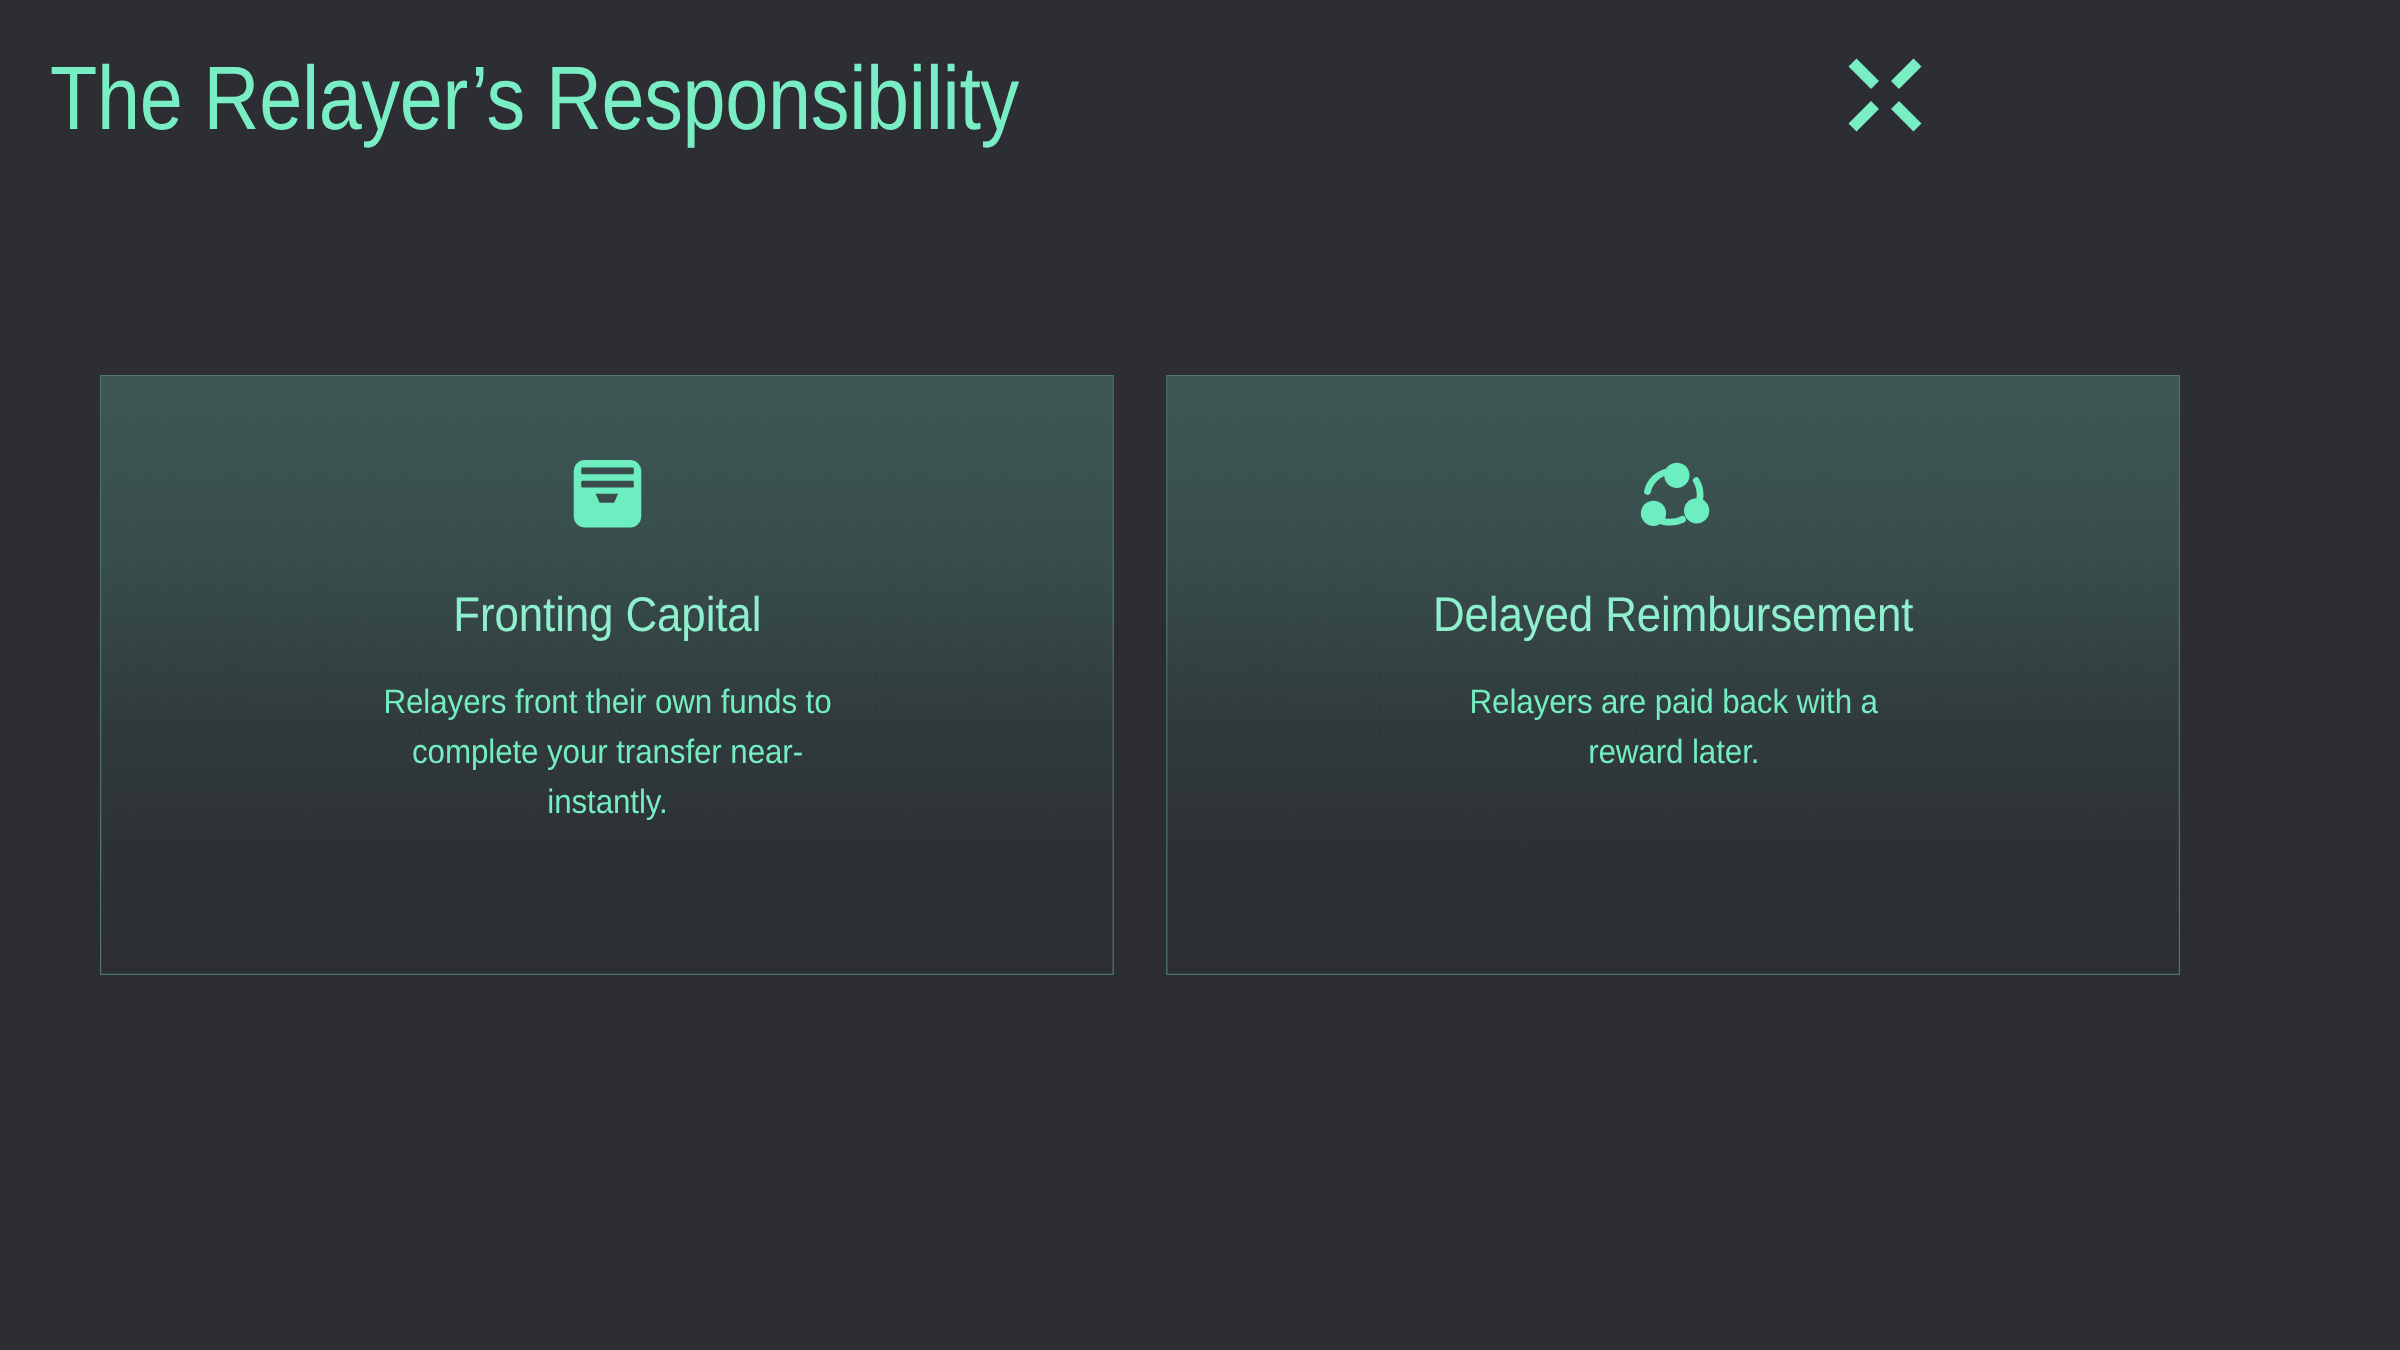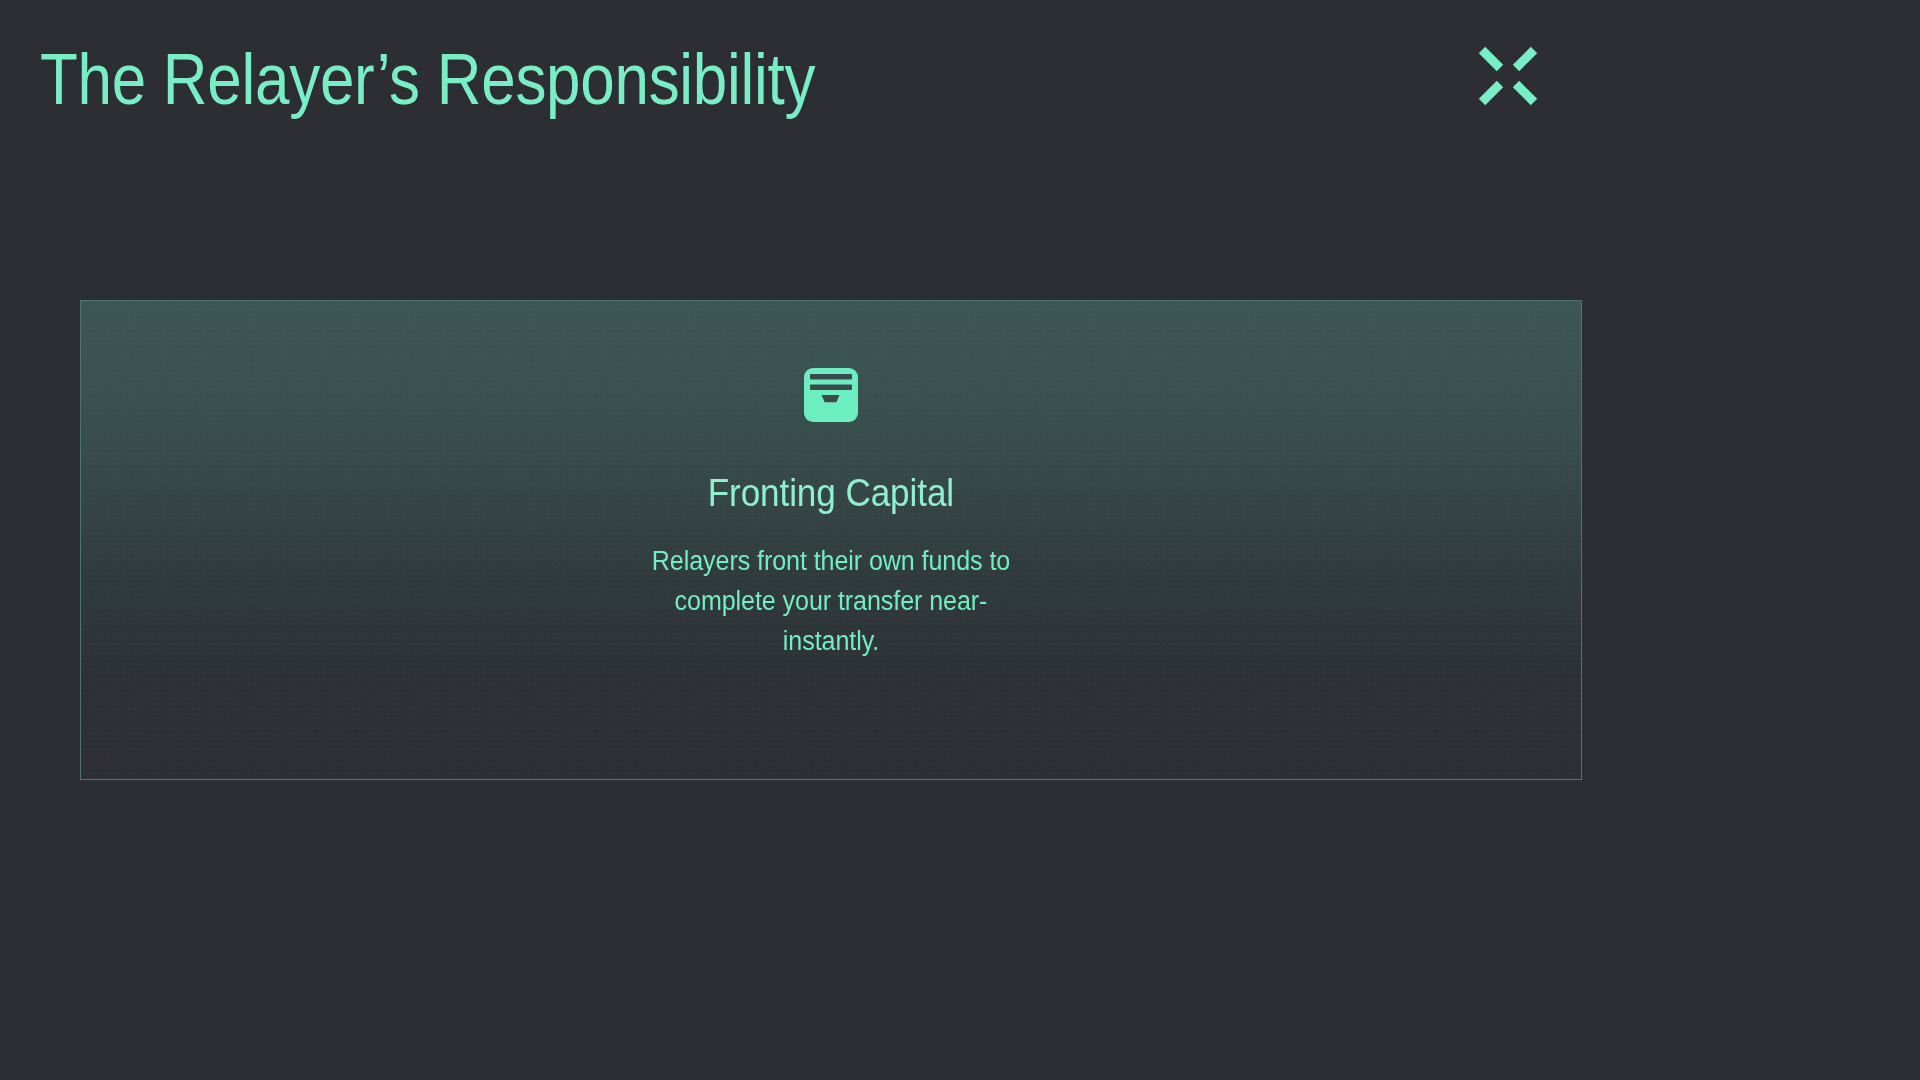--- a/index.html
+++ b/index.html
@@ -49,21 +49,21 @@
     background: transparent;
     border: none;
   }
   #close-icon { display: block; width: 68px; height: 68px; }
 
   
   #cards-row {
     position: absolute;
     left: 80px;
     top: 300px;
-    width: 1502px;
+    width: 1664px;
     height: 480px;
     display: flex;
     gap: 42px;
   }
 
   .card {
     position: relative;
     flex: 1 1 0;
     height: 480px;
     border: 1px solid #4d776c;
@@ -162,15 +162,33 @@
           <rect x="13" y="13" width="42" height="5.4" rx="0.8" fill="#3b4b4b"></rect>
           <rect x="13" y="23.5" width="42" height="5.4" rx="0.8" fill="#3b4b4b"></rect>
           <path fill="#3b4b4b" d="M13 34h42v0l-12.5 0 -3.2 7.2h-11.6L24.5 34H13z"></path>
         </svg>
       </span>
       <div class="card-title">Fronting Capital</div>
       <div class="card-desc">Relayers front their own funds to complete your transfer near-instantly.</div>
     </div>
   </div>
 
+  <div class="card">
+    <div class="card-inner">
+      <span class="card-icon">
+        <svg viewBox="0 0 68 68" aria-hidden="true">
+          <g fill="none" stroke="#6ceec0" stroke-width="5.4" stroke-linecap="round">
+            <path d="M30.0 16.2 C 21.5 17.6 14.8 24.0 13.0 32.2"></path>
+            <path d="M52.0 23.5 C 56.4 30.9 56.1 40.2 51.2 47.2"></path>
+            <path d="M41.0 54.5 C 33.2 58.3 23.8 57.3 17.0 52.0"></path>
+          </g>
+          <circle cx="36.5" cy="19.2" r="10.1" fill="#6ceec0"></circle>
+          <circle cx="17.8" cy="49.6" r="10.1" fill="#6ceec0"></circle>
+          <circle cx="52.3" cy="47.6" r="10.1" fill="#6ceec0"></circle>
+        </svg>
+      </span>
+      <div class="card-title">Delayed Reimbursement</div>
+      <div class="card-desc">Relayers are paid back with a reward later.</div>
+    </div>
+  </div>
 
 
 </div>
 
 </body></html>

